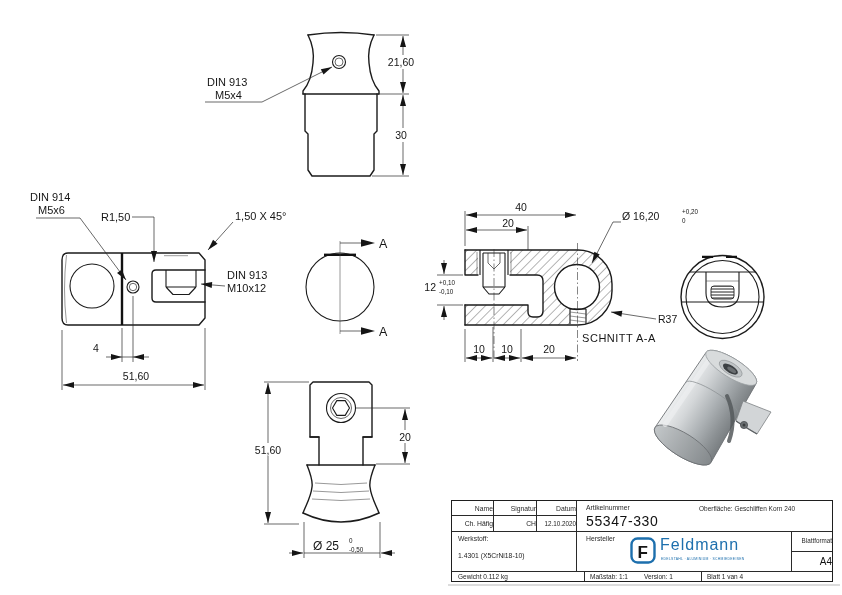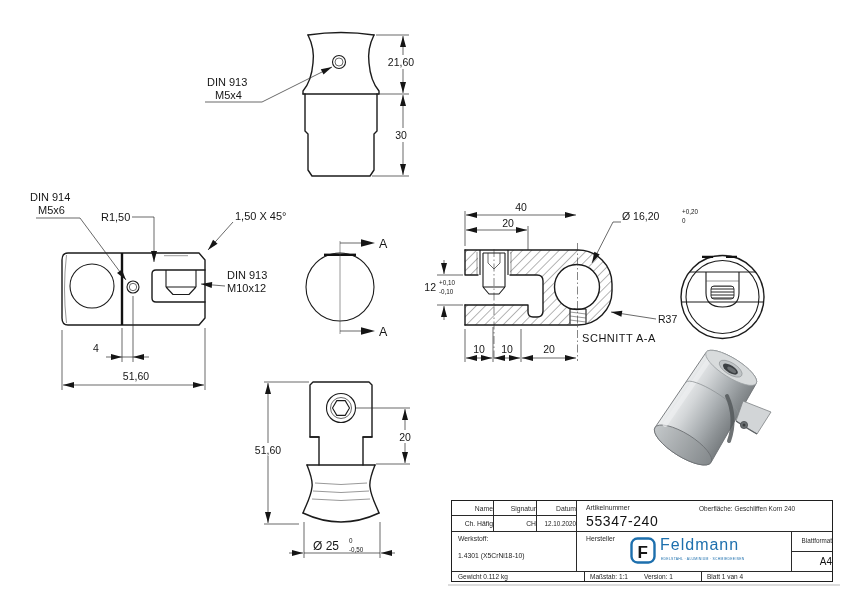--- a/index.html
+++ b/index.html
@@ -247,21 +247,21 @@
   <div class="ln" style="left:249px;top:70px;width:1px;height:10px"></div>
 
   <span class="lbl cell-c" style="left:0;top:3.5px;width:41px">Name</span>
   <span class="lbl cell-c" style="left:41px;top:3.5px;width:43px">Signatur</span>
   <span class="lbl cell-c" style="left:84px;top:3.5px;width:40px">Datum</span>
   <span class="val cell-c" style="left:0;top:18.5px;width:41px">Ch. Häfig</span>
   <span class="val cell-c" style="left:41px;top:18.5px;width:43px">CH</span>
   <span class="val cell-c" style="left:84px;top:18.5px;width:40px;font-size:6.3px">12.10.2020</span>
 
   <span class="lbl" style="left:134px;top:3px">Artikelnummer</span>
-  <span class="artnum" style="left:134px;top:12px">55347-240</span>
+  <span class="artnum" style="left:134px;top:12px">55347-330</span>
   <span class="lbl" style="left:247px;top:4px;font-size:6.5px">Oberfläche:  Geschliffen Korn 240</span>
 
   <span class="lbl" style="left:6px;top:34px">Werkstoff:</span>
   <span class="val" style="left:6px;top:51px">1.4301 (X5CrNi18-10)</span>
   <span class="lbl" style="left:134px;top:33.5px">Hersteller</span>
 
   <div class="brand-wrap">
     <svg width="26" height="27" viewBox="0 0 26 27">
       <rect x="1.5" y="1.5" width="23" height="24" rx="6" fill="none" stroke="#1d6fad" stroke-width="2.4"></rect>
       <text x="7.5" y="20.5" font-size="17" font-weight="bold" fill="#1d6fad">F</text>

